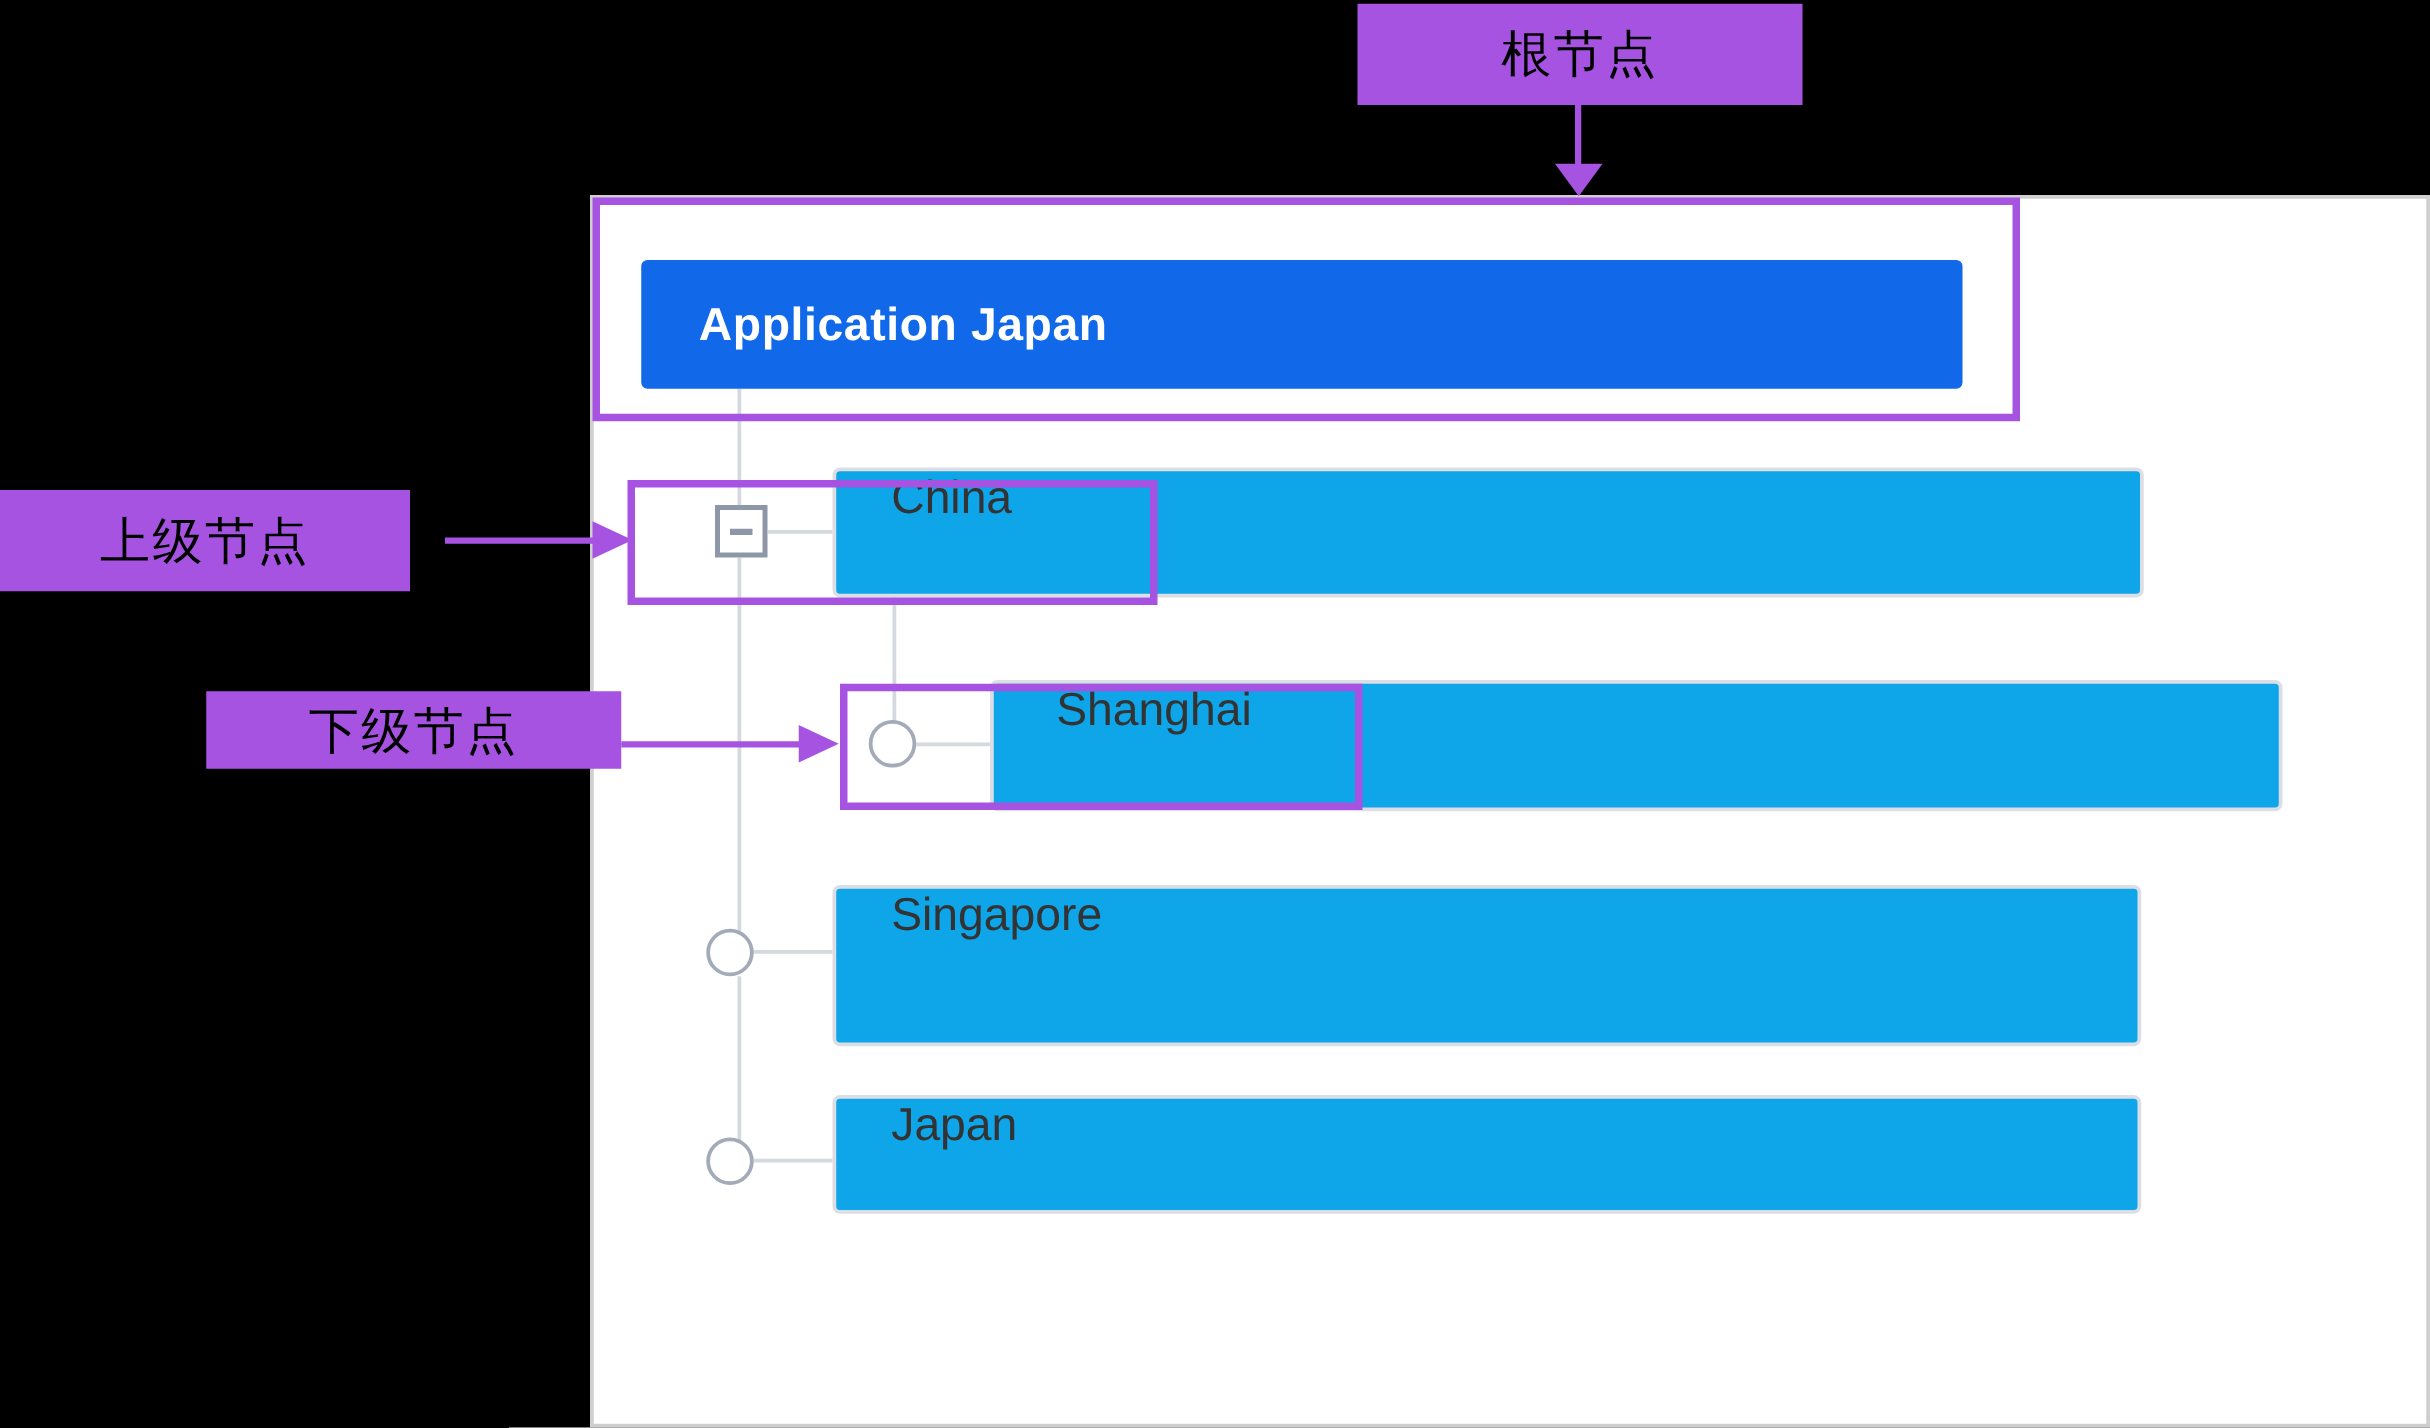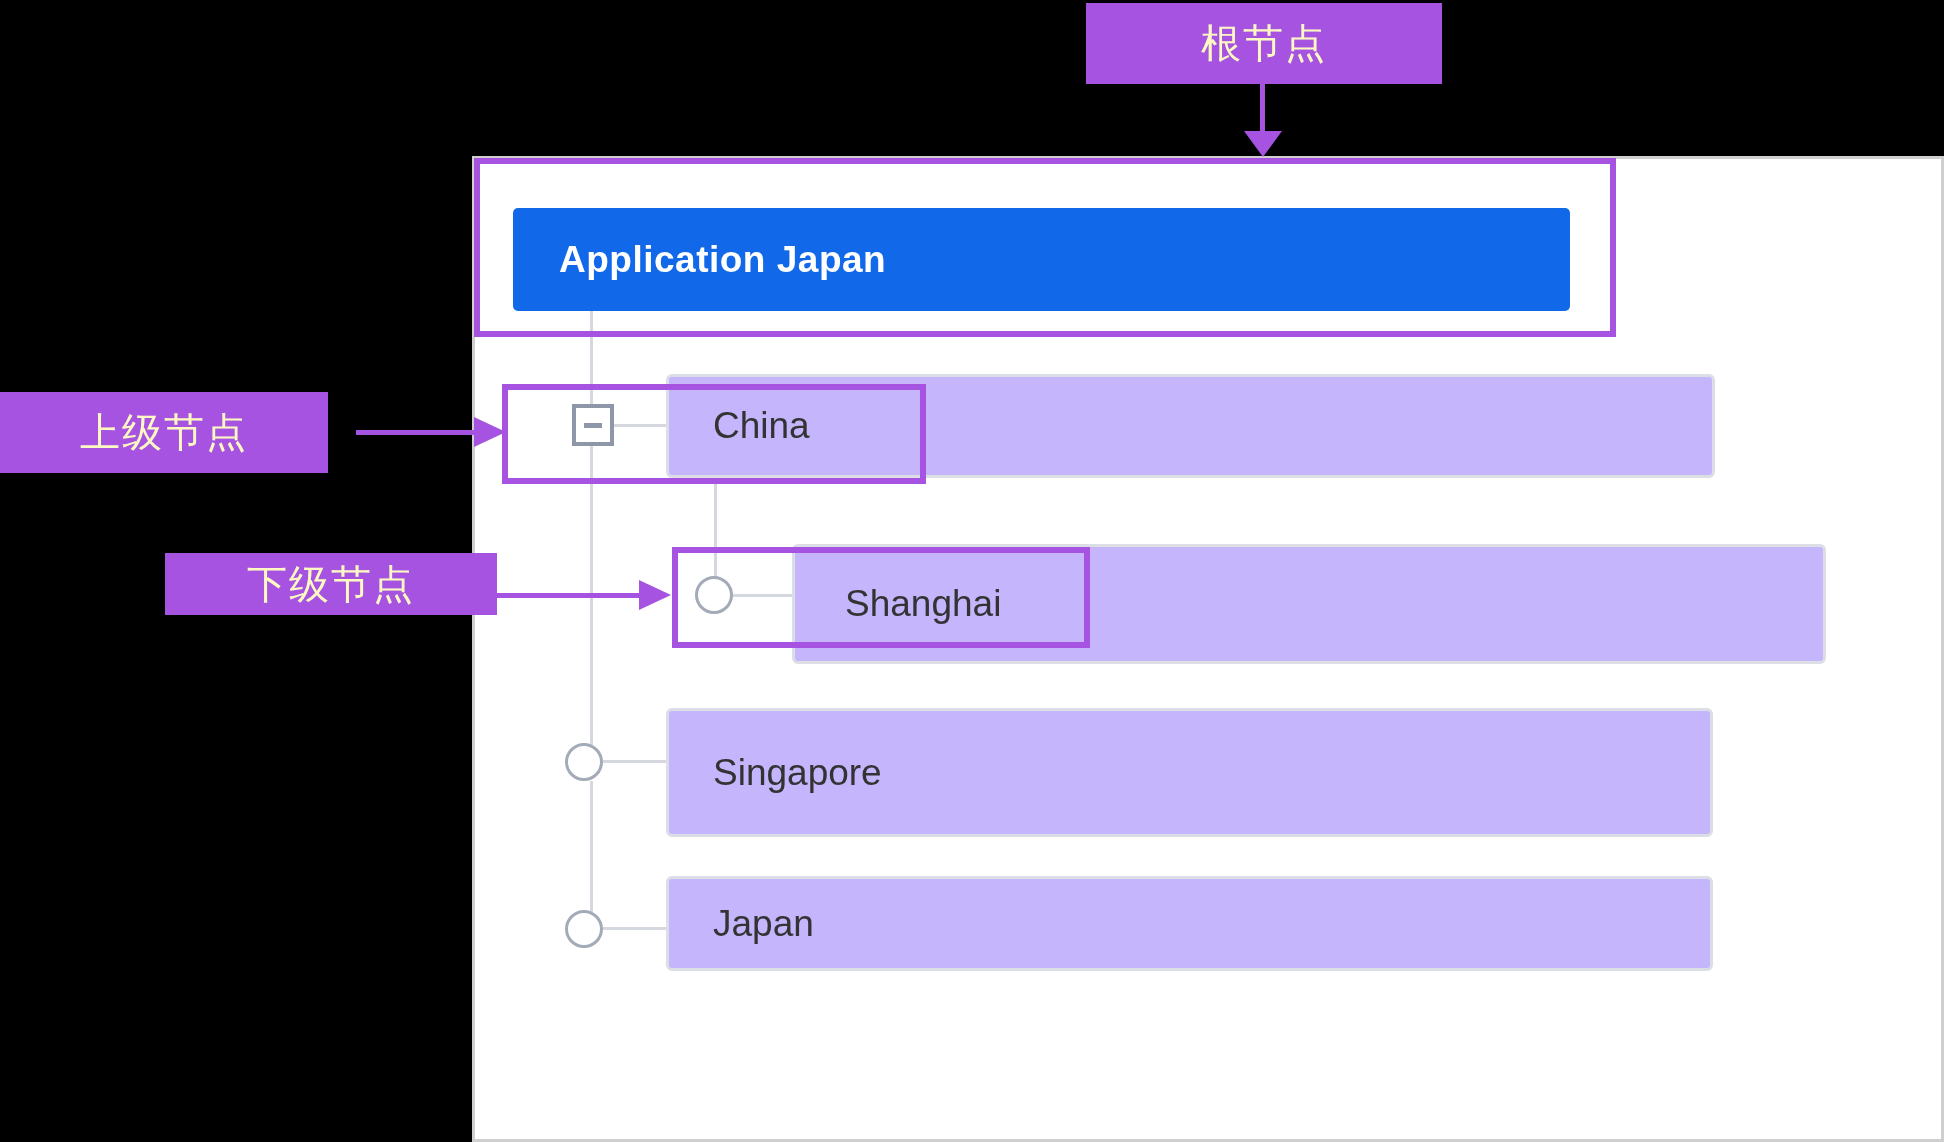--- a/index.html
+++ b/index.html
@@ -63,48 +63,48 @@
   .circle{
     width:38px; height:38px;
     background:#fff;
     border:3px solid var(--circle_gray);
     border-radius:50%;
     z-index:2;
   }
 
   
   .row{
-    background:#c4b5fd;
+    background:#0ea5e9;
     border:3px solid var(--row_border);
     border-radius:6px;
-    display:flex; align-items:center;
+    display:flex; 
     color:var(--row_text);
     font-size:37px;
     padding-left:44px;
     z-index:2;
   }
   .row-china    {left:666px; top:374px; width:1049px; height:104px;}
-  .row-shanghai {left:792px; top:544px; width:1034px; height:120px; padding-left:50px;}
+  .row-shanghai {left:792px; top:544px; width:1034px; height:105px; padding-left:50px;}
   .row-singapore{left:666px; top:708px; width:1047px; height:129px;}
   .row-japan    {left:666px; top:876px; width:1047px; height:95px;}
 
   
   .outline{
     border:6px solid var(--accent_purple);
     background:transparent;
     z-index:5;
   }
   .outline-root  {left:474px; top:158px; width:1142px; height:179px;}
   .outline-parent{left:502px; top:384px; width:424px;  height:100px;}
   .outline-child {left:672px; top:547px; width:418px;  height:101px;}
 
   
   .callout{
     background:var(--accent_purple);
-    color:#fef9c3;
+    color:#000000;
     font-size:40px;
     display:flex; align-items:center; justify-content:center;
     z-index:6;
     letter-spacing:2px;
   }
   .callout-root  {left:1086px; top:3px;   width:356px; height:81px;}
   .callout-parent{left:0px;    top:392px; width:328px; height:81px;font-family:Liberation Mono, monospace;}
   .callout-child {left:165px;  top:553px; width:332px; height:62px;}
 
   

